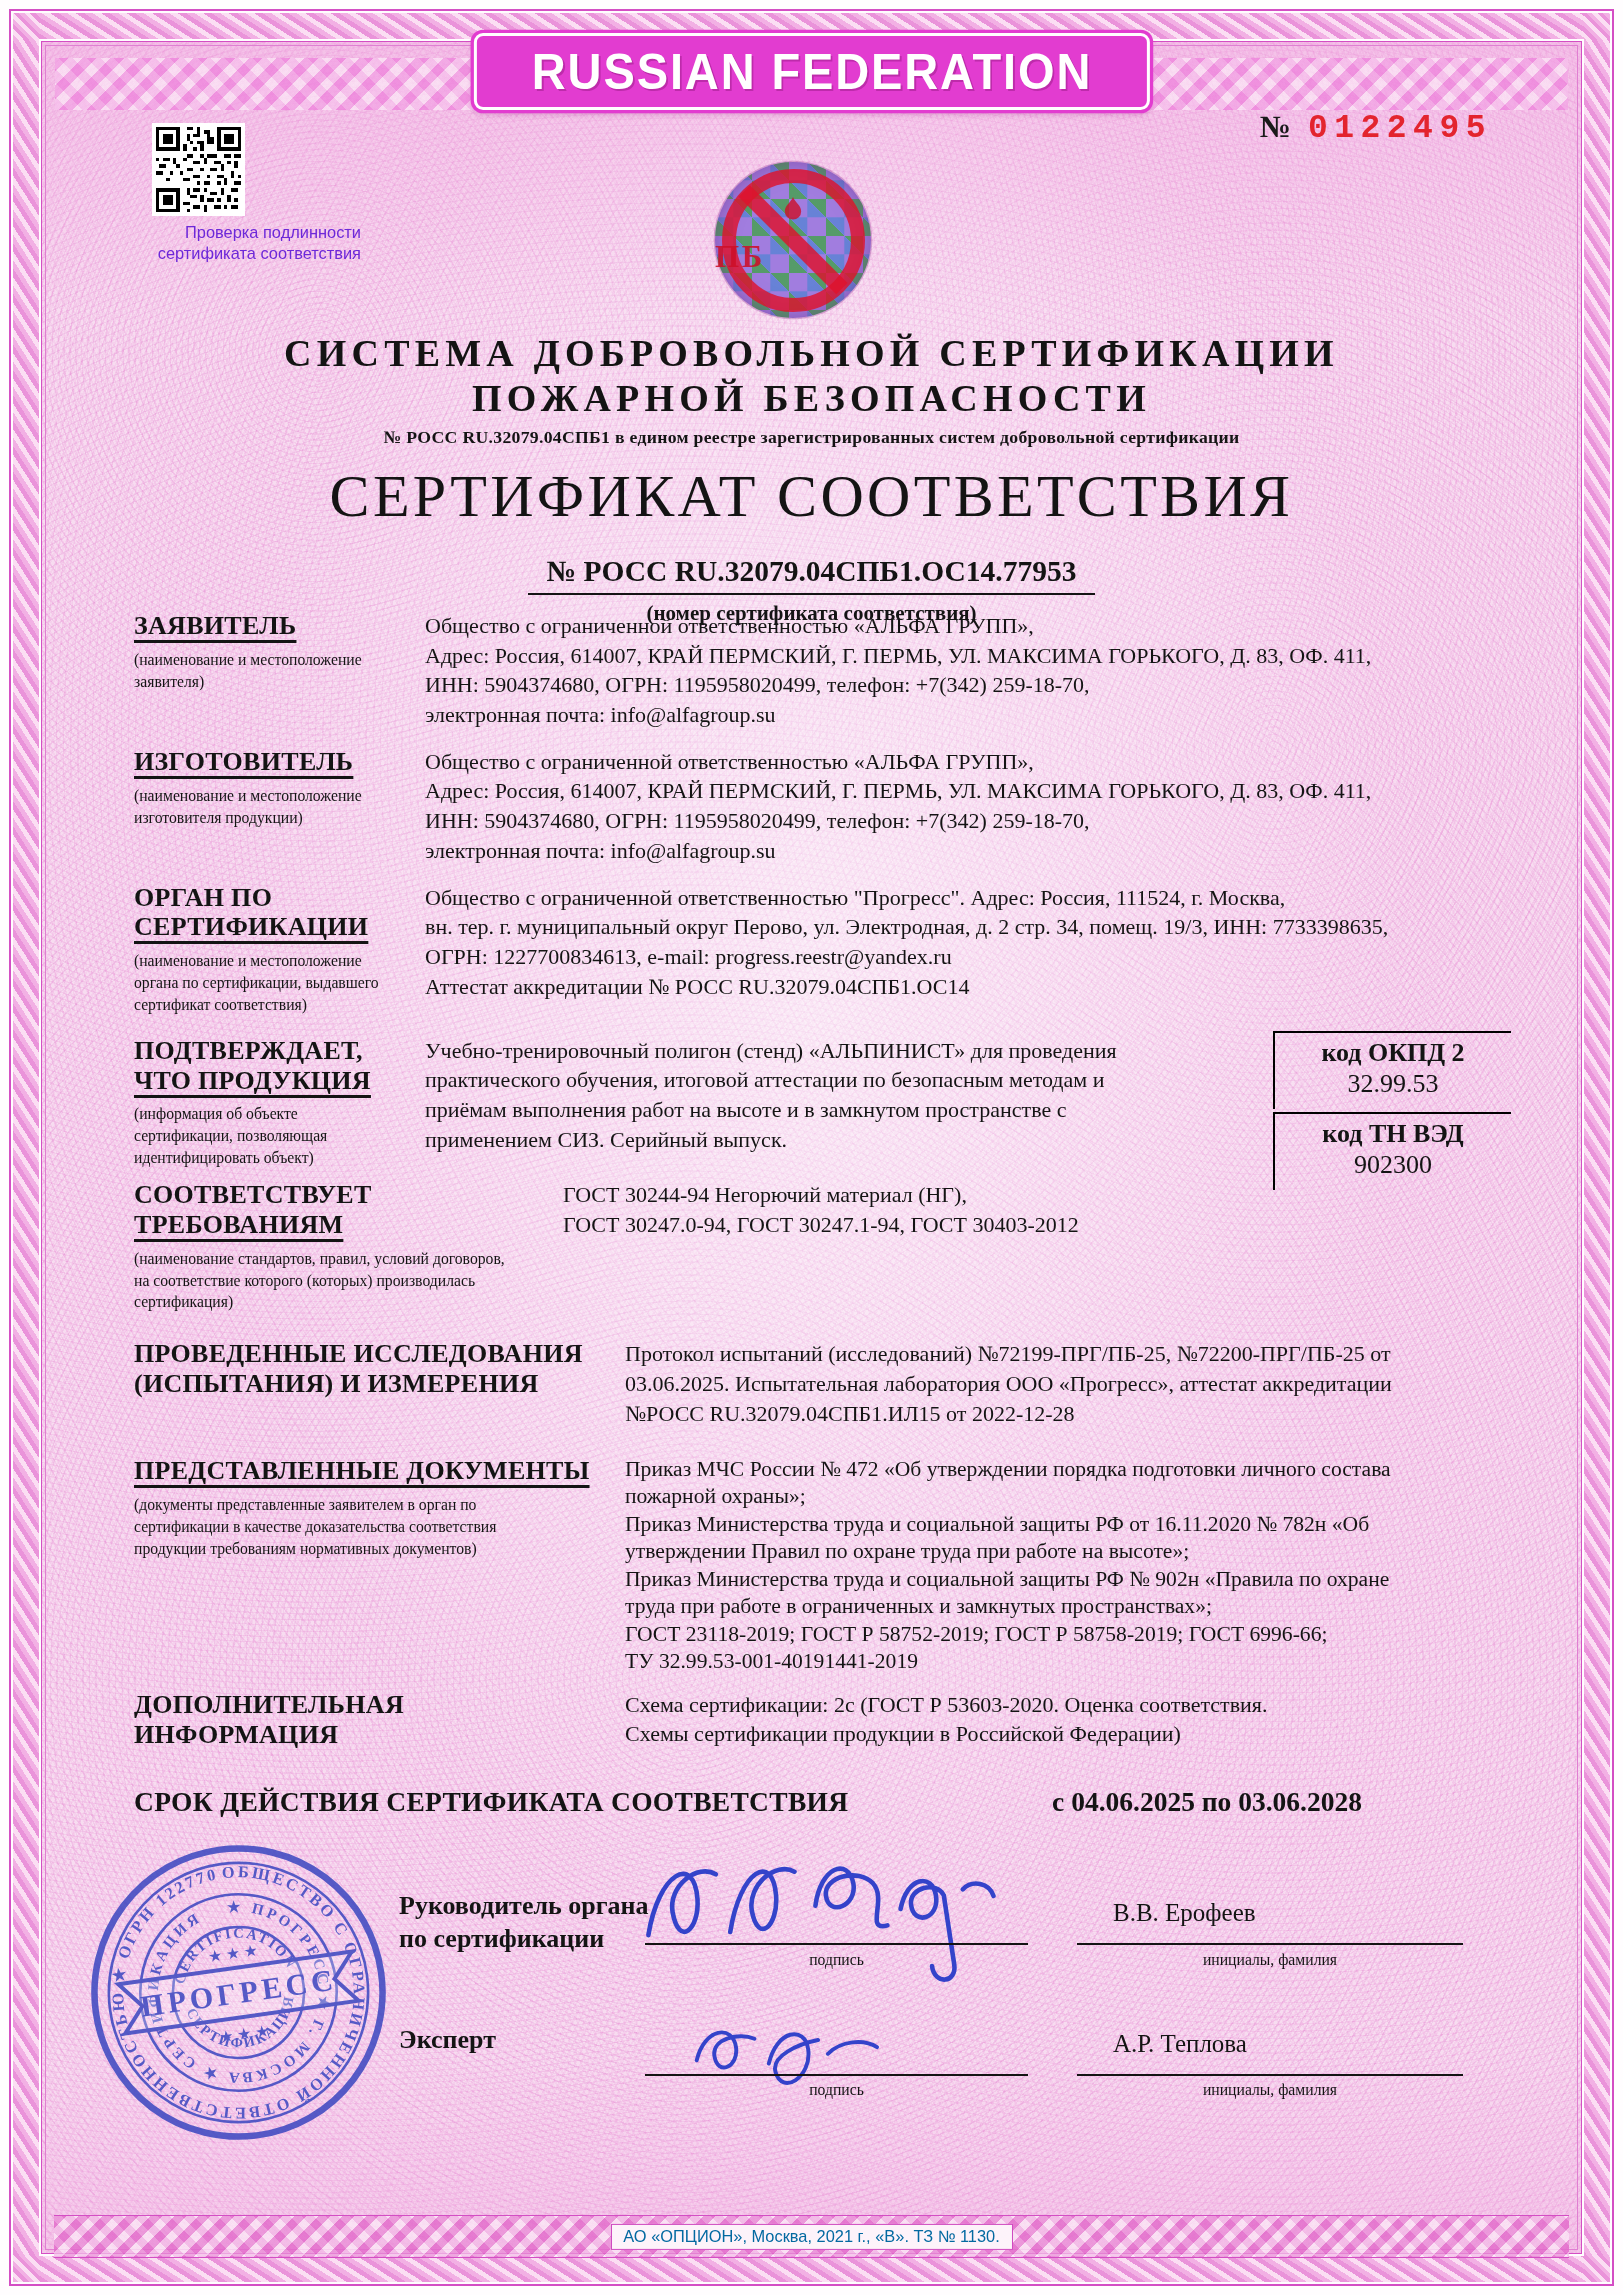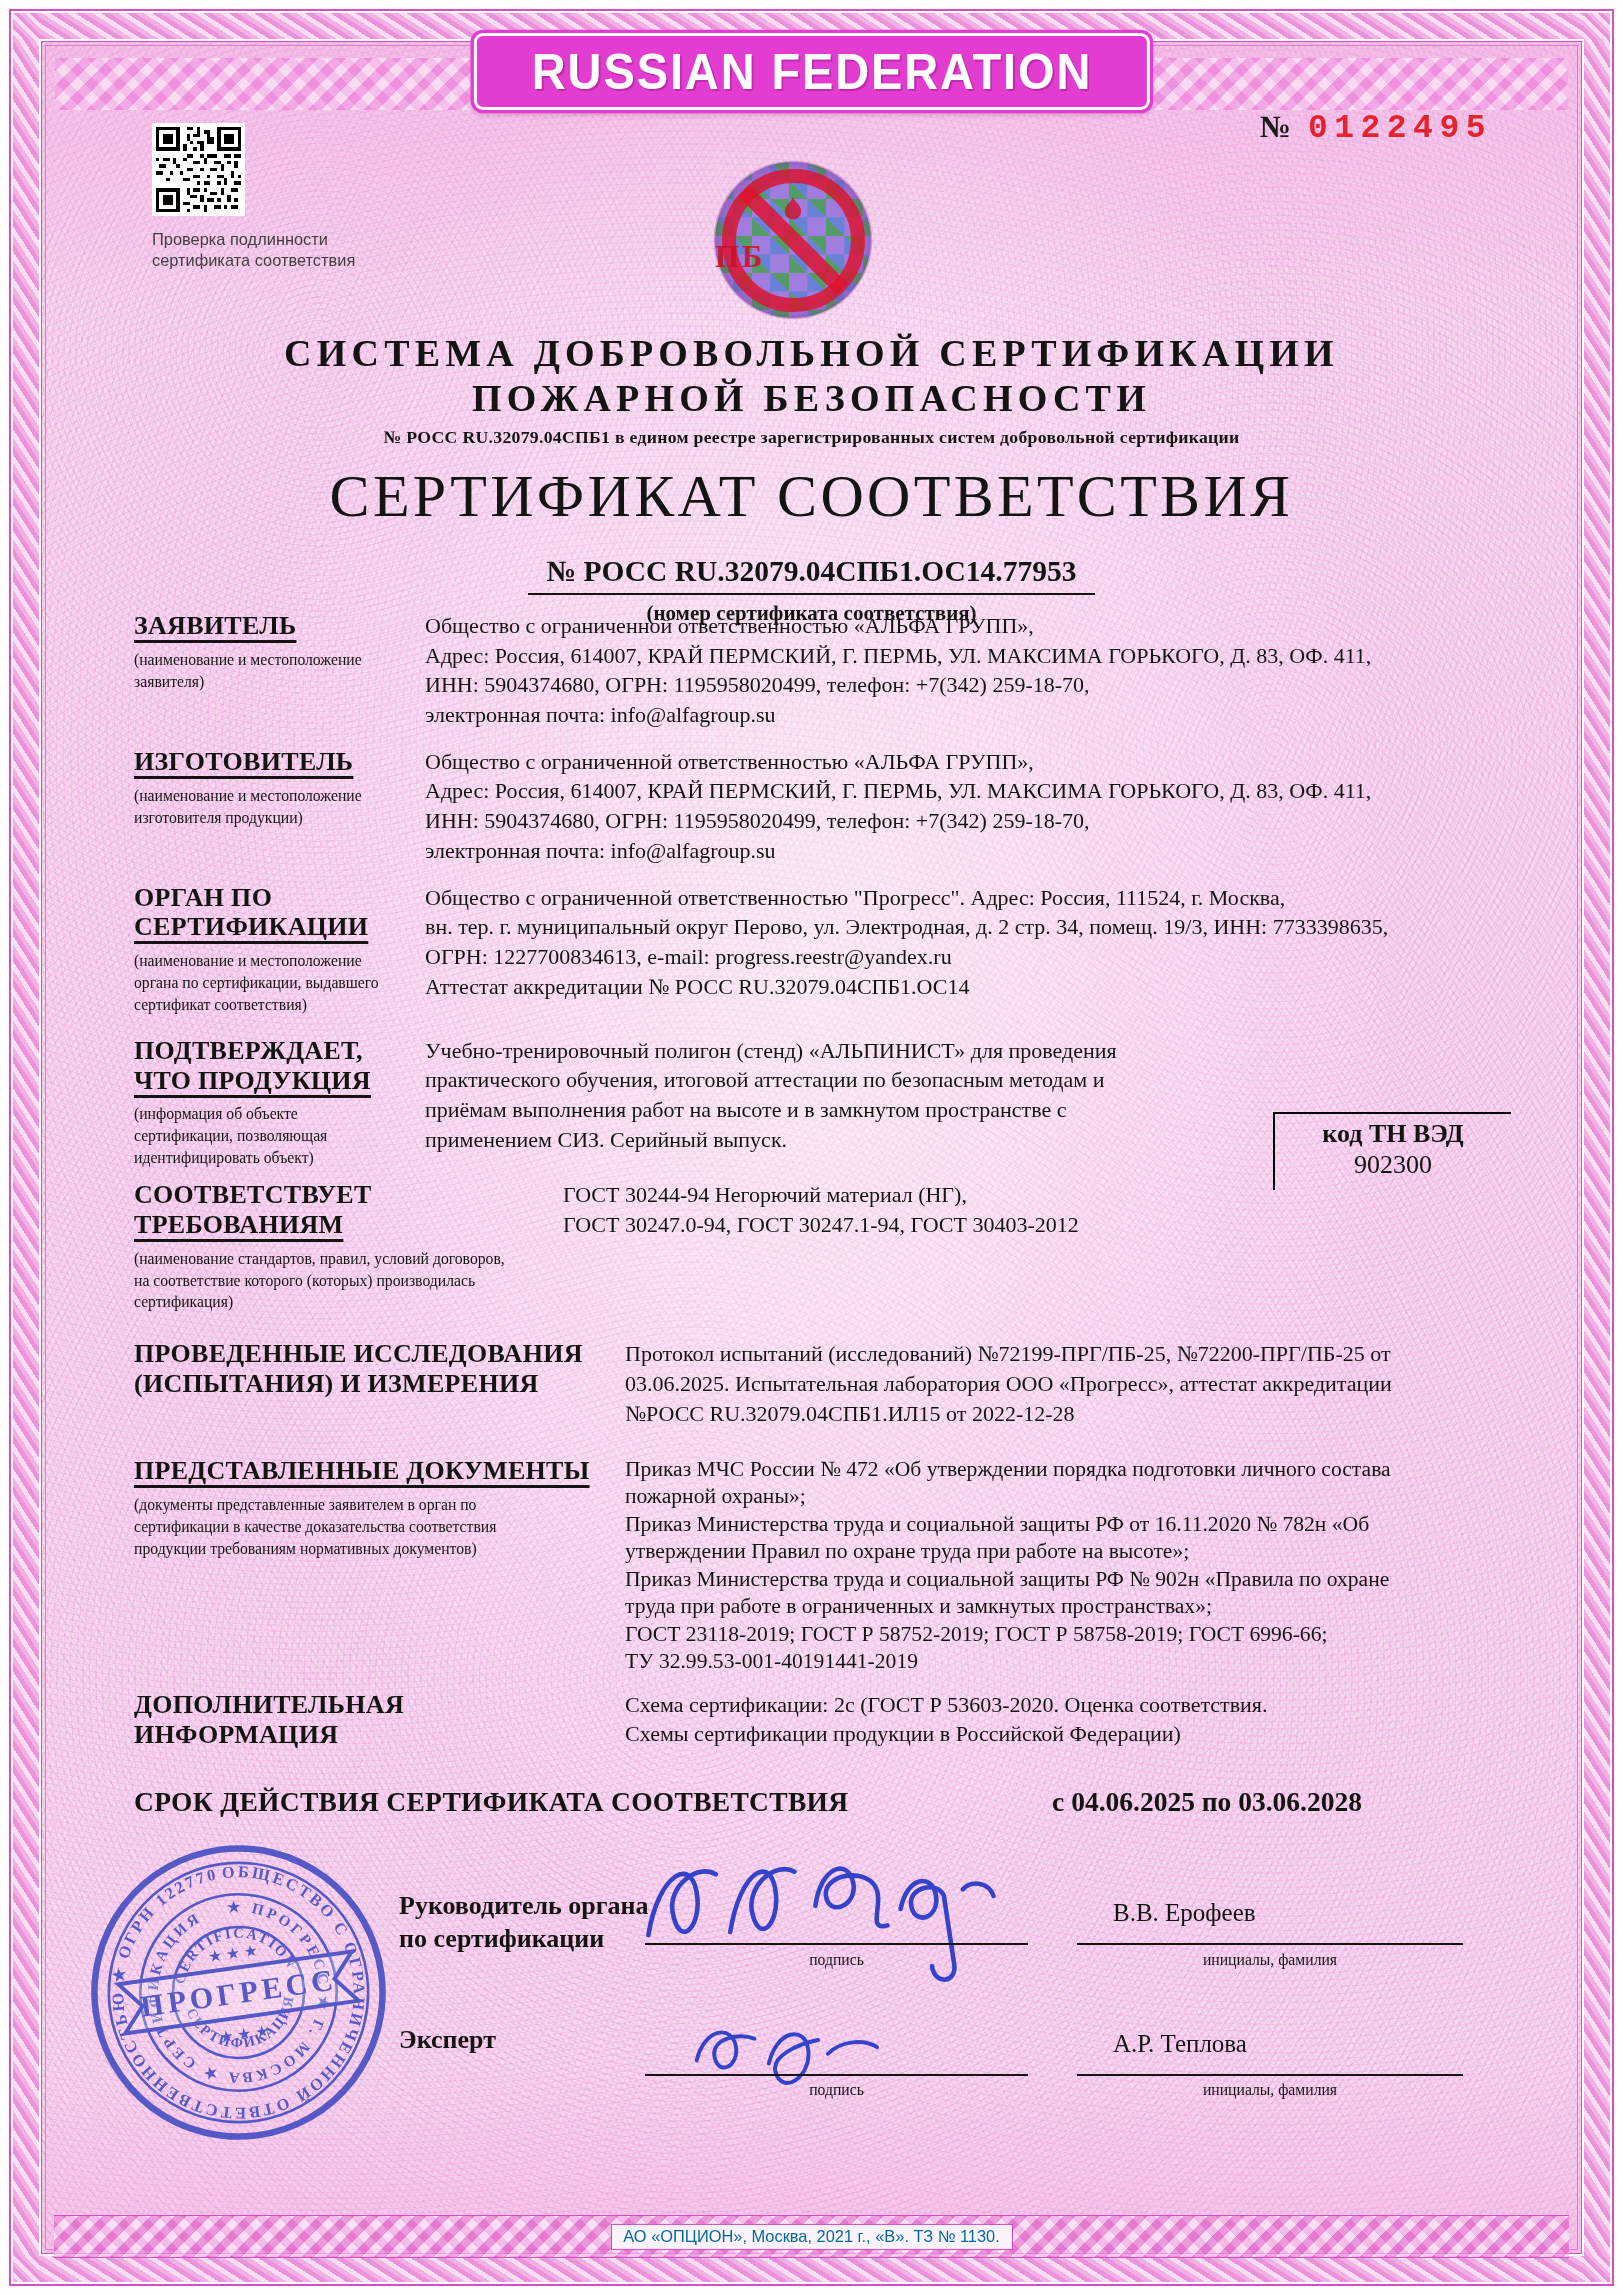--- a/index.html
+++ b/index.html
@@ -40,21 +40,21 @@
 
   
   .serial{position:absolute;top:109px;right:131px;z-index:5;white-space:nowrap;}
   .serial-prefix{font-size:31px;font-weight:bold;color:#1a1a1a;margin-right:17px;}
   .serial-number{font-family:"Liberation Mono",monospace;font-size:33px;font-weight:bold;
     color:#e3242e;letter-spacing:6.5px;}
 
   
   .qr-block{position:absolute;left:152px;top:123px;width:209px;z-index:5;}
   .qr{width:93px;height:93px;display:block;background:#ffffff;padding:3.9px;box-sizing:border-box;}
-  .qr-caption{margin-top:13px;font-family:"Liberation Sans",sans-serif;font-size:16.4px;line-height:1.3;color:#404040;}
+  .qr-caption{margin-top:6px;font-family:"Liberation Sans",sans-serif;font-size:16.4px;line-height:1.3;color:#6d28d9;text-align:right;}
 
   
   .hologram{position:absolute;left:715px;top:162px;width:156px;height:156px;border-radius:50%;z-index:4;
     background-color:#b49ad8;
     background-image:
       linear-gradient(45deg, rgba(72,160,84,.85) 25%, rgba(0,0,0,0) 25%, rgba(0,0,0,0) 75%, rgba(72,160,84,.85) 75%),
       linear-gradient(45deg, rgba(70,120,214,.7) 25%, rgba(158,120,224,.85) 25%, rgba(158,120,224,.85) 75%, rgba(70,120,214,.7) 75%);
     background-size:37px 37px;background-position:0 0,18.3px 18.3px;
     box-shadow:inset 0 0 22px rgba(110,40,130,.55), 0 0 0 1.3px rgba(150,60,150,.35);}
   .hologram::before{content:"";position:absolute;inset:6.5px;border:14.4px solid rgba(222,18,44,.82);border-radius:50%;}
@@ -286,20 +286,24 @@
       <div class="sec-label">
         <div class="sec-t">ДОПОЛНИТЕЛЬНАЯ</div>
         <div class="sec-t">ИНФОРМАЦИЯ</div>
       </div>
       <div class="sec-body">Схема сертификации: 2с (ГОСТ Р 53603-2020. Оценка соответствия.
 Схемы сертификации продукции в Российской Федерации)</div>
     </div>
 
   </div>
 
+  <div class="code-box okpd">
+    <div class="code-label">код ОКПД 2</div>
+    <div class="code-value">32.99.53</div>
+  </div>
   <div class="code-box tnved">
     <div class="code-label">код ТН ВЭД</div>
     <div class="code-value">902300</div>
   </div>
 
   <div class="validity">
     <div class="validity-label">СРОК ДЕЙСТВИЯ СЕРТИФИКАТА СООТВЕТСТВИЯ</div>
     <div class="validity-value">с 04.06.2025 по 03.06.2028</div>
   </div>
 

